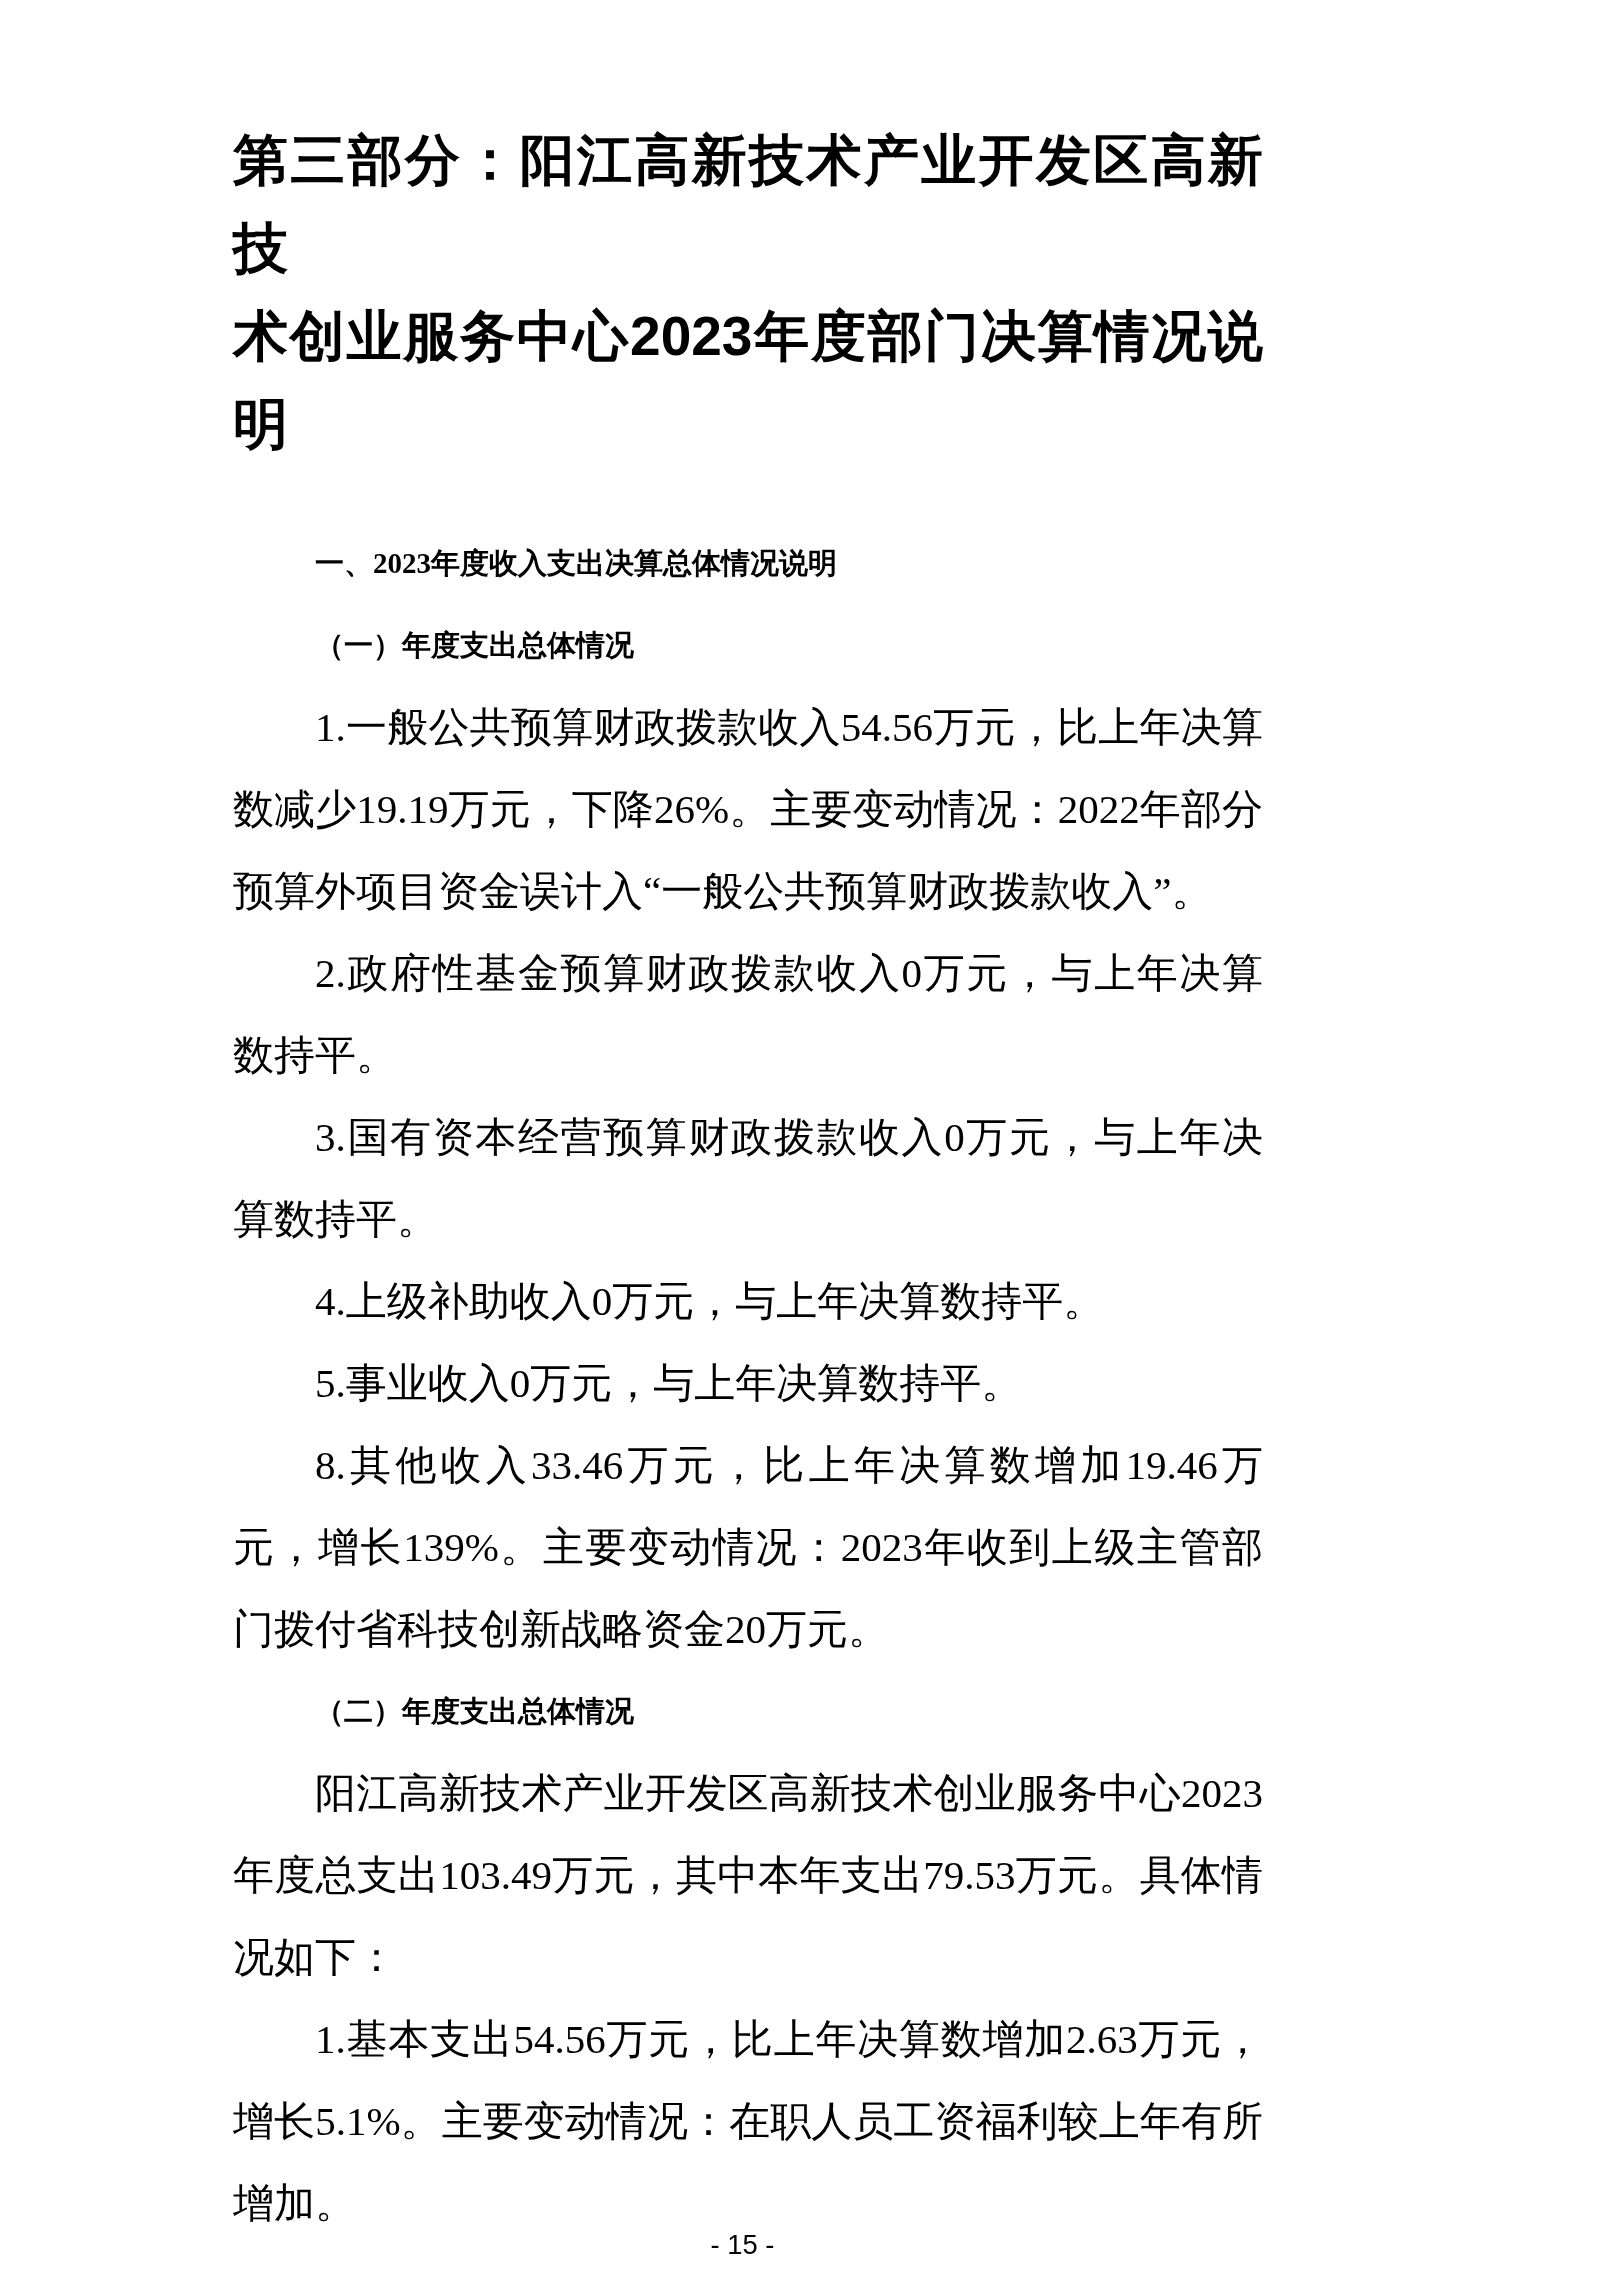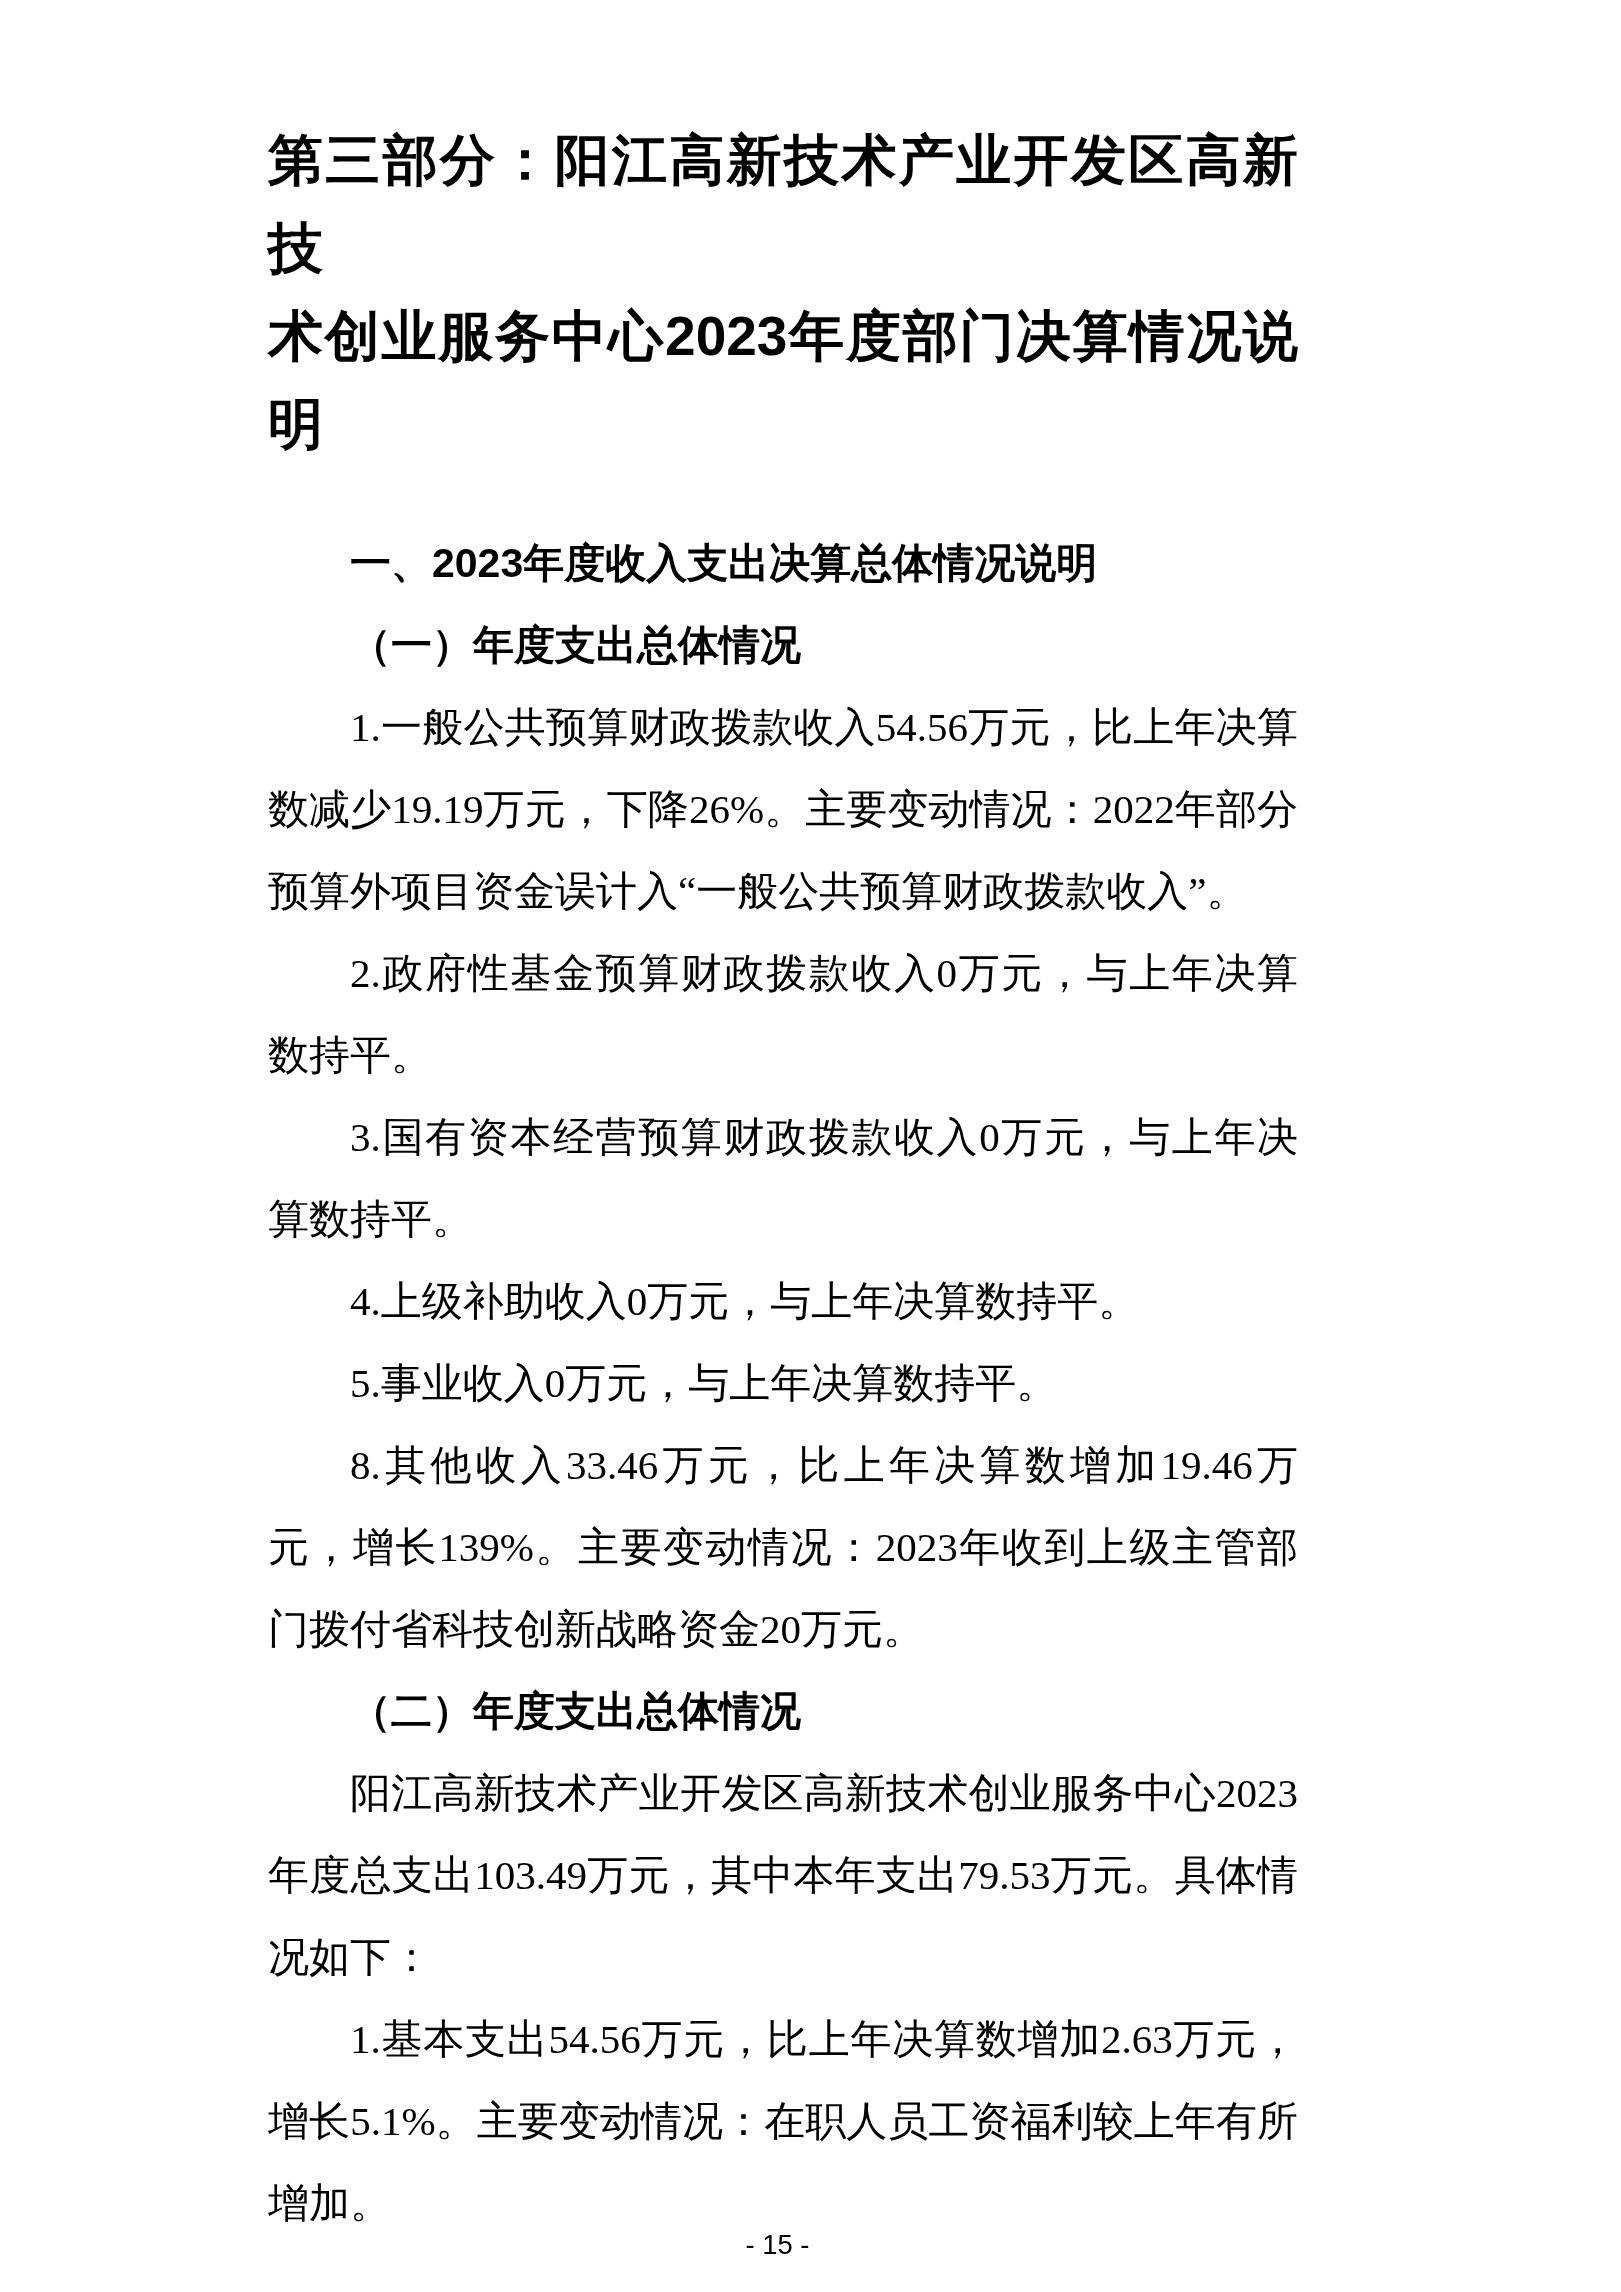--- a/index.html
+++ b/index.html
@@ -14,21 +14,20 @@
     color: #000000;
     overflow: hidden;
   }
   .page {
     position: relative;
     box-sizing: border-box;
     width: 1485px;
     height: 2293px;
     padding: 116px 222px 0 233px;
     background: #ffffff;
-    margin-left: 35px;
   }
   .doc-title {
     font-family: "Liberation Sans", "DejaVu Sans", sans-serif;
     font-weight: 700;
     font-size: 55px;
     line-height: 88px;
     color: #000000;
   }
   .doc-title .title-line {
     text-align: justify;
@@ -40,23 +39,23 @@
     font-family: "Liberation Serif", "DejaVu Serif", serif;
     font-size: 41px;
     line-height: 82px;
     color: #000000;
   }
   .content > div {
     margin: 0;
   }
   .section-heading,
   .subsection-heading {
-    font-family: Liberation Sans, sans-serif;
+    font-family: Liberation Serif, serif;
     font-weight: 700;
-    font-size: 41px;
+    font-size: 29px;
     line-height: 82px;
     text-indent: 82px;
   }
   .paragraph {
     text-indent: 82px;
     text-align: justify;
     text-justify: inter-character;
   }
   .page-footer {
     position: absolute;

